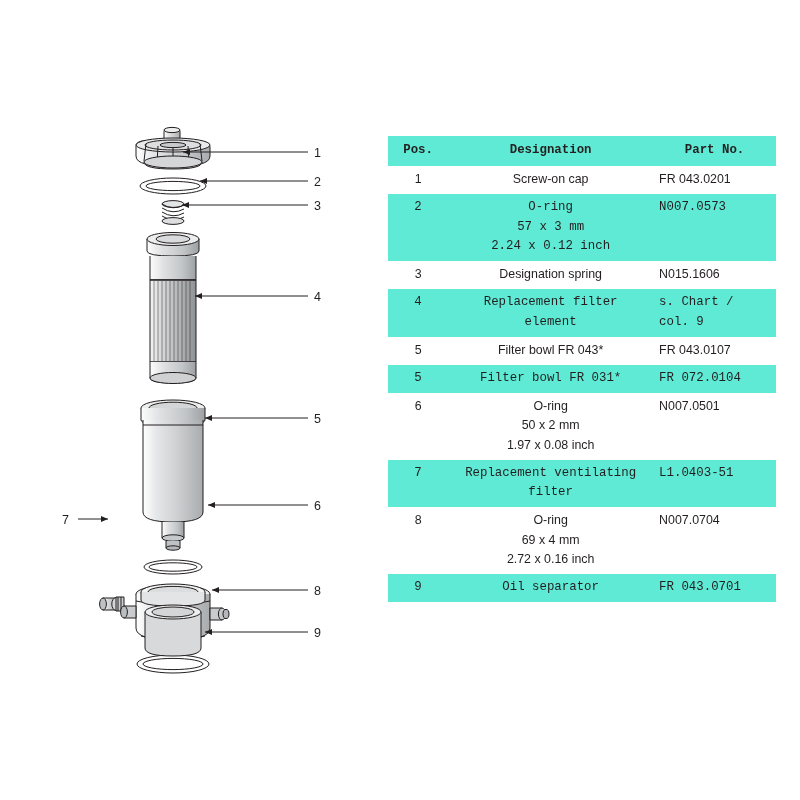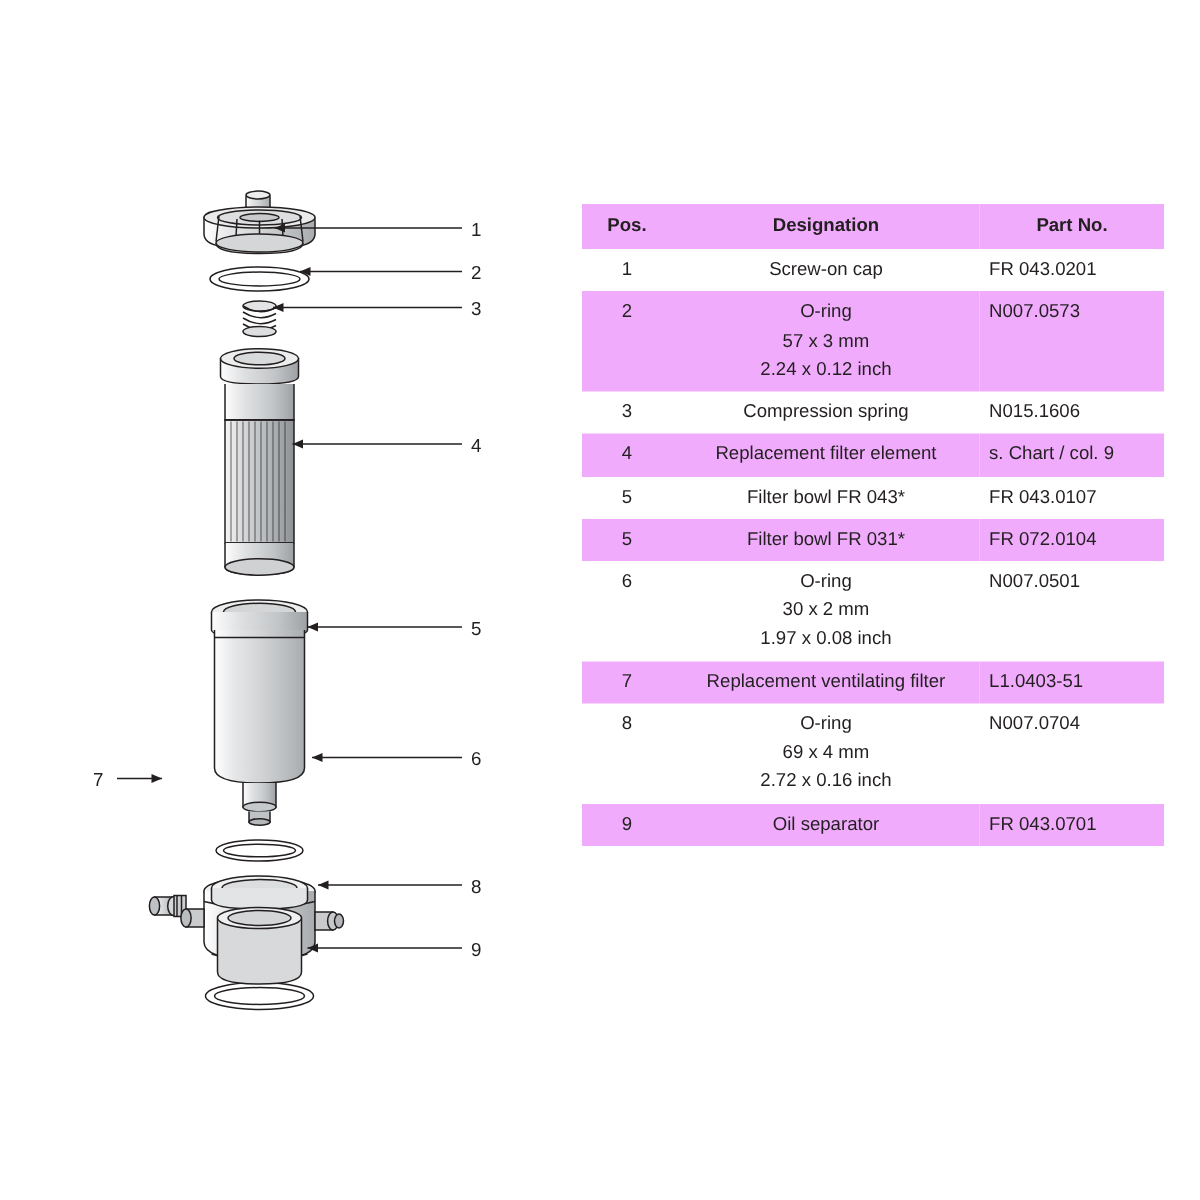--- a/index.html
+++ b/index.html
@@ -52,21 +52,22 @@
     vertical-align: top;
     color: #231f20;
   }
   table.parts td {
     padding: 4px 6px 5px 6px;
     vertical-align: top;
     color: #231f20;
   }
   table.parts tr.shade th,
   table.parts tr.shade td {
-    background: #f0abfc;
+    background: #5eead4;
+    font-family: Liberation Mono, monospace;
   }
   .col-pos   { width: 52px; text-align: center !important; }
   .col-desig { width: 216px; text-align: center; }
   .col-part  { width: 120px; margin-top: 32px; }
   td.col-pos { text-align: center; }
   .sub-line { display: block; }
 
   .footnote {
     position: absolute;
     left: 388px;
@@ -311,21 +312,21 @@
             <td class="col-desig">
               <span class="sub-line">O-ring</span>
               <span class="sub-line">57 x 3 mm</span>
               <span class="sub-line">2.24 x 0.12 inch</span>
             </td>
             <td class="col-part">N007.0573</td>
           </tr>
           <tr>
             <td class="col-pos">3</td>
             <td class="col-desig">
-              <span class="sub-line">Compression spring</span>
+              <span class="sub-line">Designation spring</span>
             </td>
             <td class="col-part">N015.1606</td>
           </tr>
           <tr class="shade">
             <td class="col-pos">4</td>
             <td class="col-desig">
               <span class="sub-line">Replacement filter element</span>
             </td>
             <td class="col-part">s. Chart / col. 9</td>
           </tr>
@@ -340,21 +341,21 @@
             <td class="col-pos">5</td>
             <td class="col-desig">
               <span class="sub-line">Filter bowl FR 031*</span>
             </td>
             <td class="col-part">FR 072.0104</td>
           </tr>
           <tr>
             <td class="col-pos">6</td>
             <td class="col-desig">
               <span class="sub-line">O-ring</span>
-              <span class="sub-line">30 x 2 mm</span>
+              <span class="sub-line">50 x 2 mm</span>
               <span class="sub-line">1.97 x 0.08 inch</span>
             </td>
             <td class="col-part">N007.0501</td>
           </tr>
           <tr class="shade">
             <td class="col-pos">7</td>
             <td class="col-desig">
               <span class="sub-line">Replacement ventilating filter</span>
             </td>
             <td class="col-part">L1.0403-51</td>

